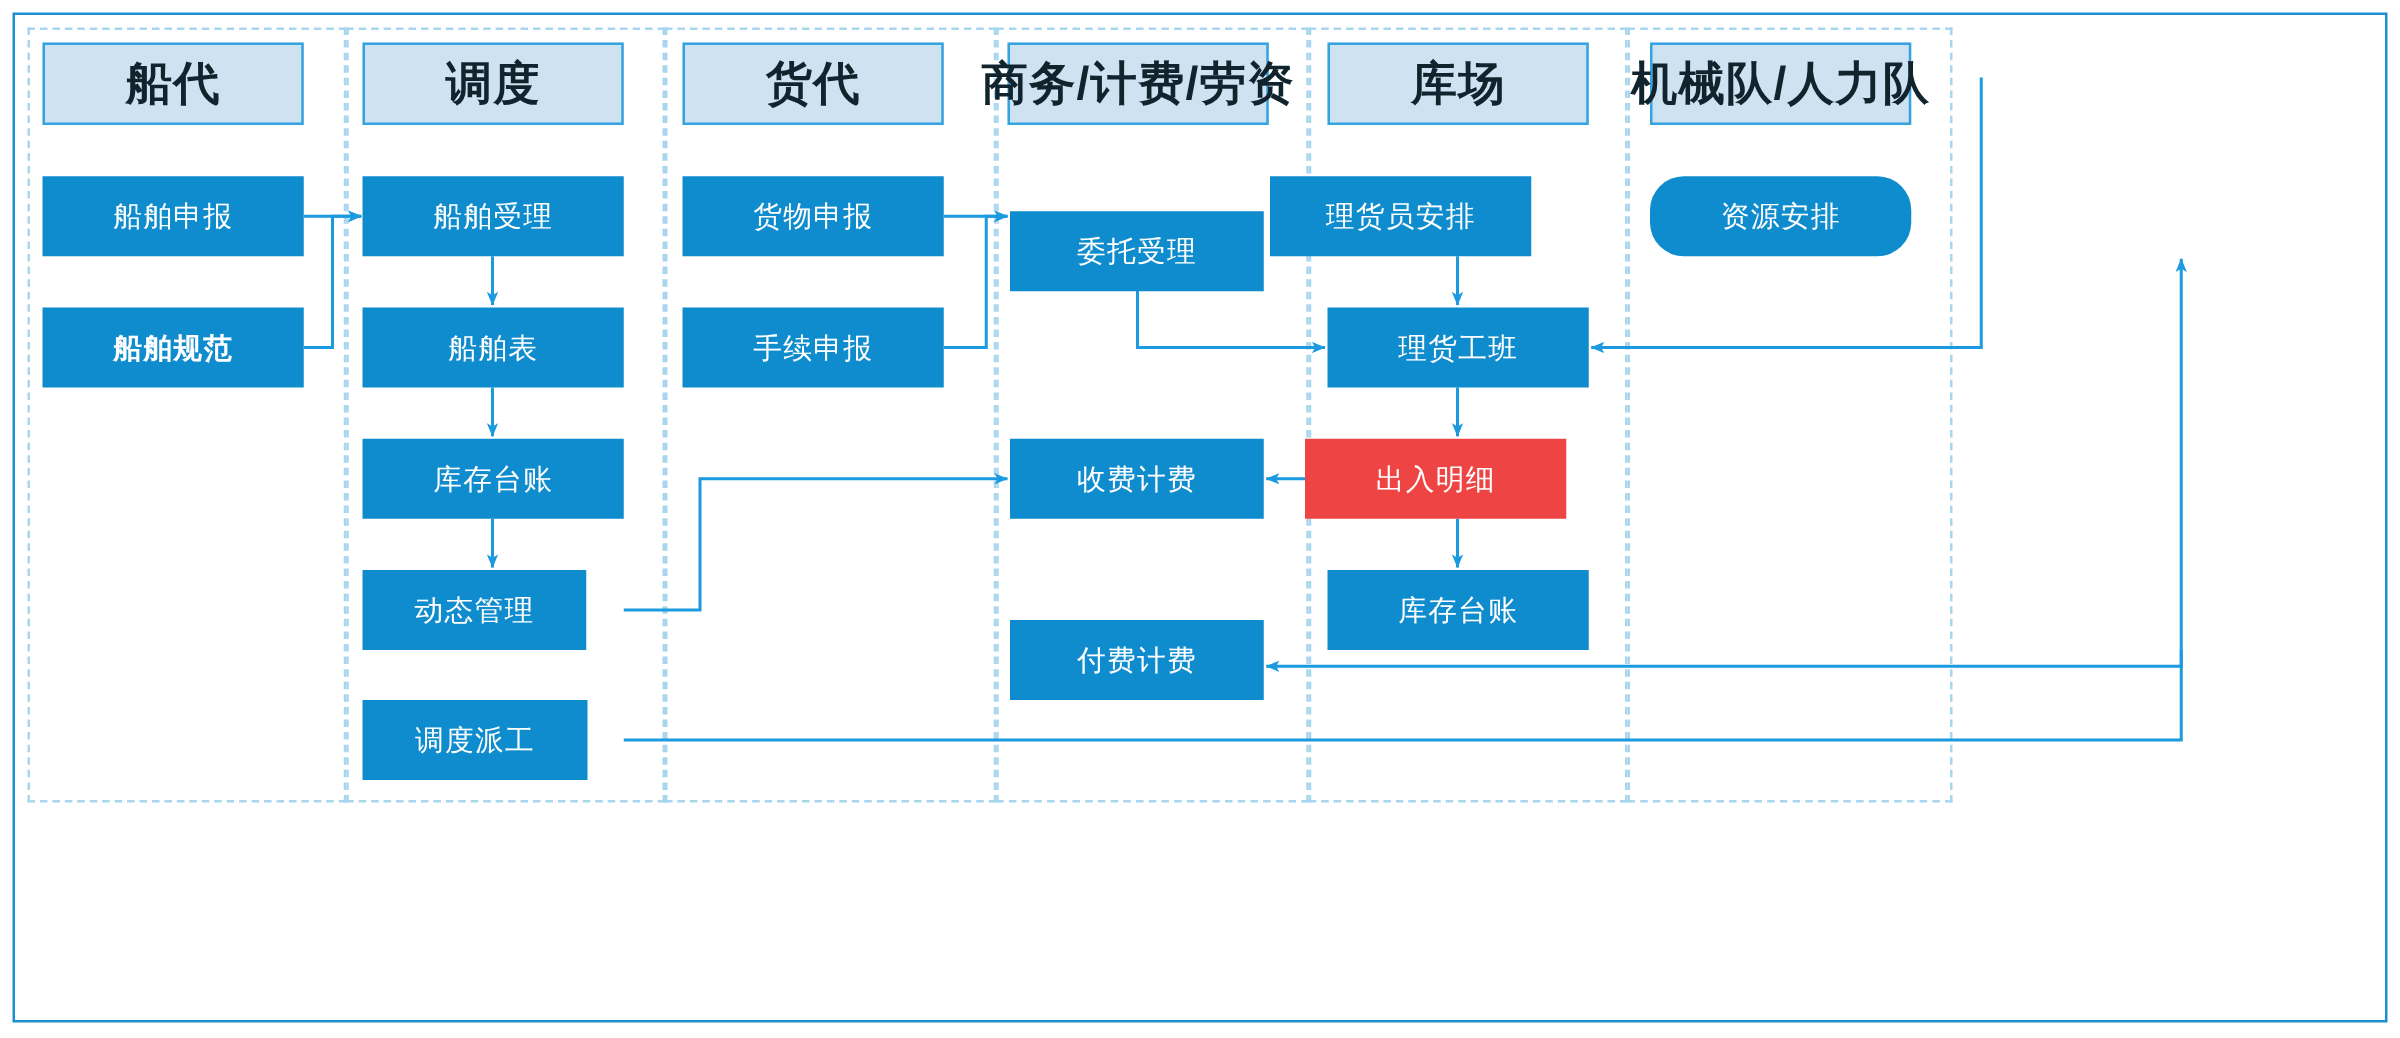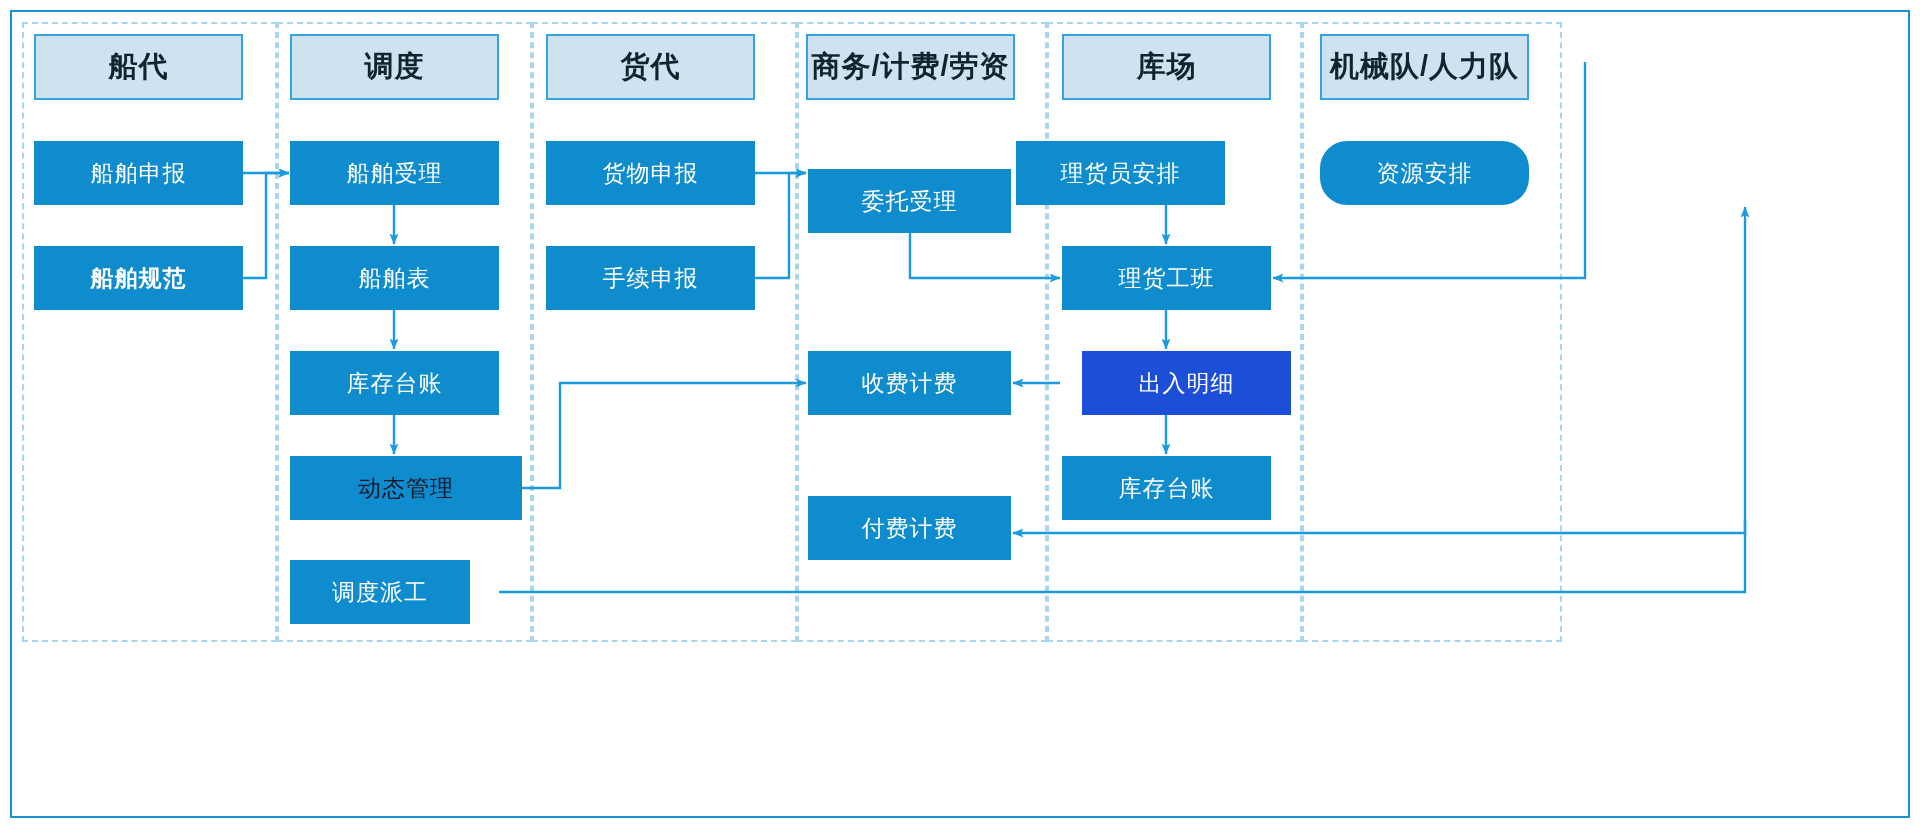--- a/index.html
+++ b/index.html
@@ -32,21 +32,21 @@
   
   .lane-header {
     position: absolute;
     background: #cfe2f1;
     border: 2px solid #35a3e0;
     display: flex;
     align-items: center;
     justify-content: center;
     color: #11242e;
     font-weight: bold;
-    font-size: 29px;
+    font-size: 37px;
     letter-spacing: 1px;
     white-space: nowrap;
   }
   
   .node {
     position: absolute;
     background: #0f8ccd;
     color: #ffffff;
     display: flex;
     align-items: center;
@@ -113,27 +113,27 @@
       <div class="lane-header" style="left: 1062px; top: 34px; width: 209px; height: 66px; background: rgb(207, 226, 241); border-color: rgb(53, 163, 224); color: rgb(17, 36, 46);">库场</div>
       <div class="lane-header" style="left: 1320px; top: 34px; width: 209px; height: 66px; background: rgb(207, 226, 241); border-color: rgb(53, 163, 224); color: rgb(17, 36, 46);">机械队/人力队</div>
     </div>
 
   <div id="nodes">
       <div class="node" style="left: 34px; top: 141px; width: 209px; height: 64px; background: rgb(15, 140, 205); color: rgb(255, 255, 255);">船舶申报</div>
       <div class="node" style="left: 34px; top: 246px; width: 209px; height: 64px; background: rgb(15, 140, 205); color: rgb(255, 255, 255); font-weight: bold;">船舶规范</div>
       <div class="node" style="left: 290px; top: 141px; width: 209px; height: 64px; background: rgb(15, 140, 205); color: rgb(255, 255, 255);">船舶受理</div>
       <div class="node" style="left: 290px; top: 246px; width: 209px; height: 64px; background: rgb(15, 140, 205); color: rgb(255, 255, 255);">船舶表</div>
       <div class="node" style="left: 290px; top: 351px; width: 209px; height: 64px; background: rgb(15, 140, 205); color: rgb(255, 255, 255);">库存台账</div>
-      <div class="node" style="left: 290px; top: 456px; width: 232px; height: 64px; background: rgb(15, 140, 205); color: #0f172a;">动态管理</div>
+      <div class="node" style="left: 290px; top: 456px; width: 179px; height: 64px; background: rgb(15, 140, 205); color: #ffffff;">动态管理</div>
       <div class="node" style="left: 290px; top: 560px; width: 180px; height: 64px; background: rgb(15, 140, 205); color: rgb(255, 255, 255);">调度派工</div>
       <div class="node" style="left: 546px; top: 141px; width: 209px; height: 64px; background: rgb(15, 140, 205); color: rgb(255, 255, 255);">货物申报</div>
       <div class="node" style="left: 546px; top: 246px; width: 209px; height: 64px; background: rgb(15, 140, 205); color: #ffffff;">手续申报</div>
       <div class="node" style="left: 808px; top: 141px; width: 203px; height: 64px; background: rgb(15, 140, 205); color: rgb(255, 255, 255); margin-top: 28px;">委托受理</div>
       <div class="node" style="left: 808px; top: 351px; width: 203px; height: 64px; background: rgb(15, 140, 205); color: rgb(255, 255, 255);">收费计费</div>
       <div class="node" style="left: 808px; top: 496px; width: 203px; height: 64px; background: rgb(15, 140, 205); color: rgb(255, 255, 255);">付费计费</div>
       <div class="node" style="left: 1016px; top: 141px; width: 209px; height: 64px; background: rgb(15, 140, 205); color: rgb(255, 255, 255);">理货员安排</div>
       <div class="node" style="left: 1062px; top: 246px; width: 209px; height: 64px; background: rgb(15, 140, 205); color: rgb(255, 255, 255);">理货工班</div>
-      <div class="node" style="left: 1082px; top: 351px; width: 209px; height: 64px; background: #1d4ed8; color: rgb(255, 255, 255);">出入明细</div>
+      <div class="node" style="left: 1044px; top: 351px; width: 209px; height: 64px; background: #ef4444; color: rgb(255, 255, 255);">出入明细</div>
       <div class="node" style="left: 1062px; top: 456px; width: 209px; height: 64px; background: rgb(15, 140, 205); color: rgb(255, 255, 255);">库存台账</div>
       <div class="node" style="left: 1320px; top: 141px; width: 209px; height: 64px; background: rgb(15, 140, 205); color: rgb(255, 255, 255); border-radius: 27px;">资源安排</div>
     </div>
 
 </div>
 
 </body></html>

